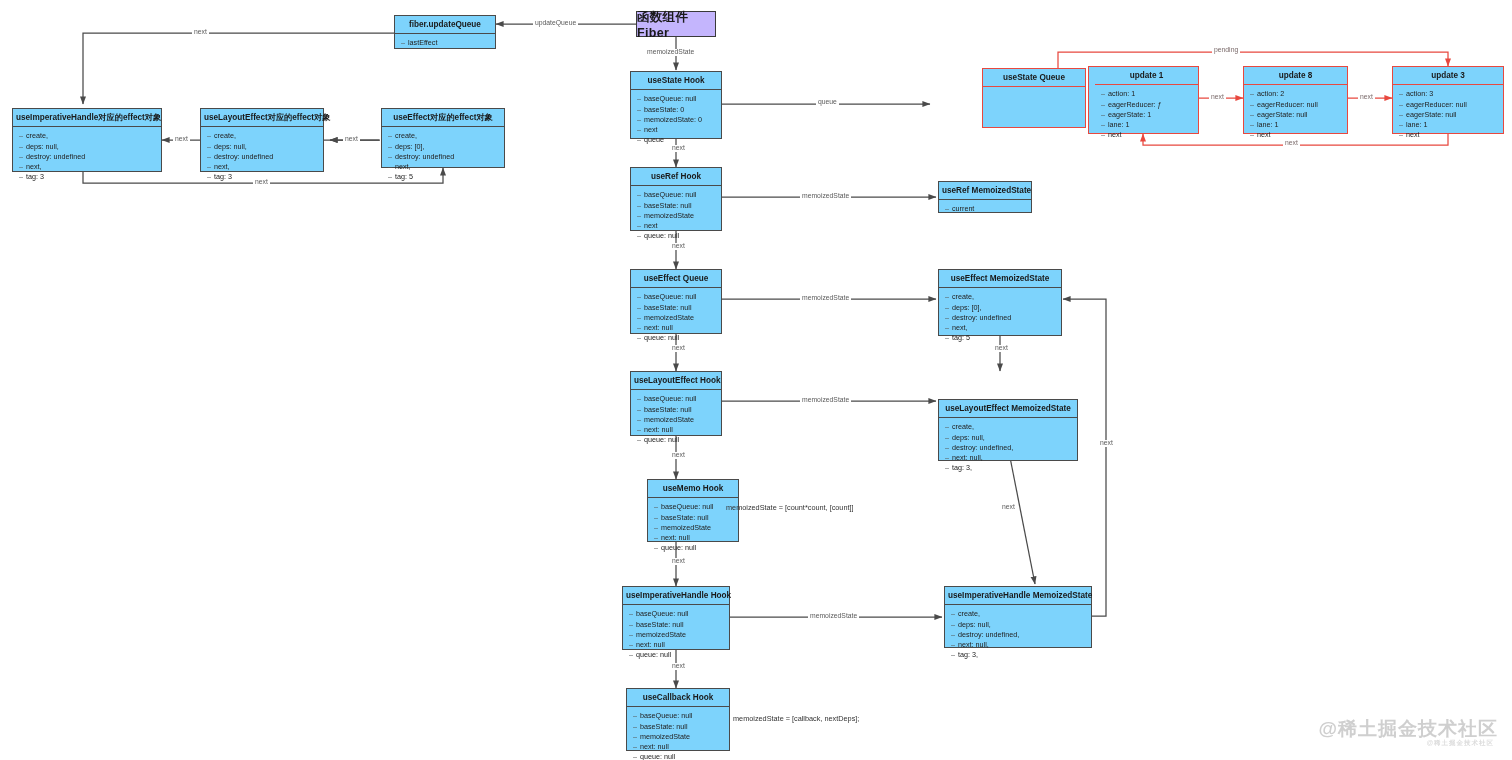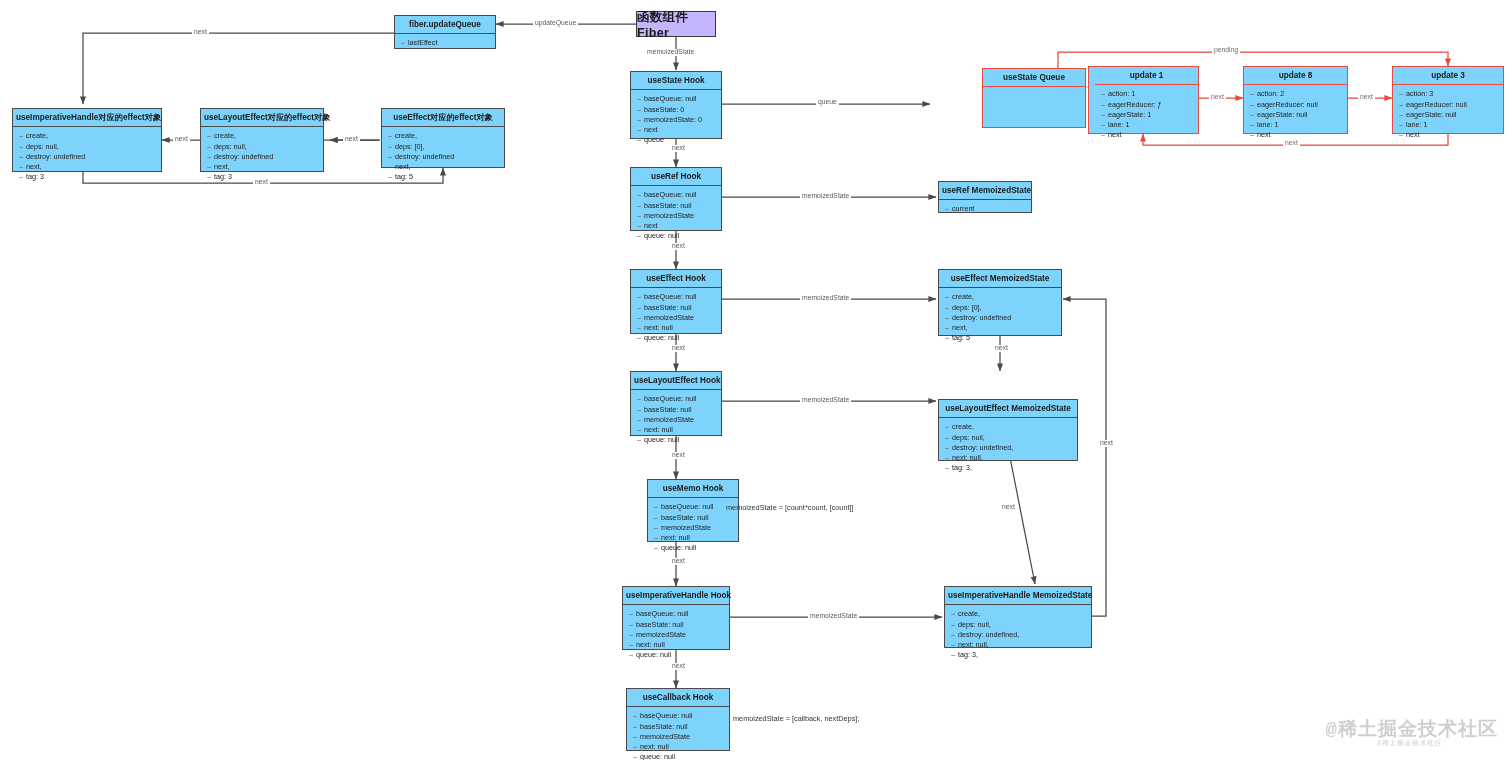--- a/index.html
+++ b/index.html
@@ -38,23 +38,23 @@
   .edge-label{
     position:absolute;font-size:6.8px;color:#5b5b5b;background:#ffffff;
     padding:0 2px;white-space:nowrap;line-height:1;
   }
   .edge-label.red{color:#7a6a6a;}
   .free-label{
     position:absolute;font-size:7.3px;color:#333;white-space:nowrap;
   }
 
   .watermark{
-    position:absolute;right:14px;bottom:12px;text-align:center;
+    position:absolute;right:14px;bottom:12px;text-align:right;
     color:#cfcfcf;font-size:19px;font-weight:bold;letter-spacing:1px;
-    font-family:Liberation Mono, monospace;
+    font-family:Liberation Sans, sans-serif;
   }
   .watermark .sub{
     display:block;font-size:6.5px;letter-spacing:1px;color:#dcdcdc;
     margin-top:-3px;margin-right:4px;
   }
 </style>
 </head>
 <body>
 
 <div id="canvas">
@@ -176,21 +176,21 @@
     <div class="bd">
       <div class="row"><span class="dash">–</span><span>baseQueue: null</span></div>
       <div class="row"><span class="dash">–</span><span>baseState: null</span></div>
       <div class="row"><span class="dash">–</span><span>memoizedState</span></div>
       <div class="row"><span class="dash">–</span><span>next</span></div>
       <div class="row"><span class="dash">–</span><span>queue: null</span></div>
     </div>
   </div>
 
   <div class="node" style="left:630px;top:269px;width:92px;height:65px;">
-    <div class="hd">useEffect Hook</div>
+    <div class="hd">useEffect Queue</div>
     <div class="bd">
       <div class="row"><span class="dash">–</span><span>baseQueue: null</span></div>
       <div class="row"><span class="dash">–</span><span>baseState: null</span></div>
       <div class="row"><span class="dash">–</span><span>memoizedState</span></div>
       <div class="row"><span class="dash">–</span><span>next: null</span></div>
       <div class="row"><span class="dash">–</span><span>queue: null</span></div>
     </div>
   </div>
 
   <div class="node" style="left:630px;top:371px;width:92px;height:65px;">

